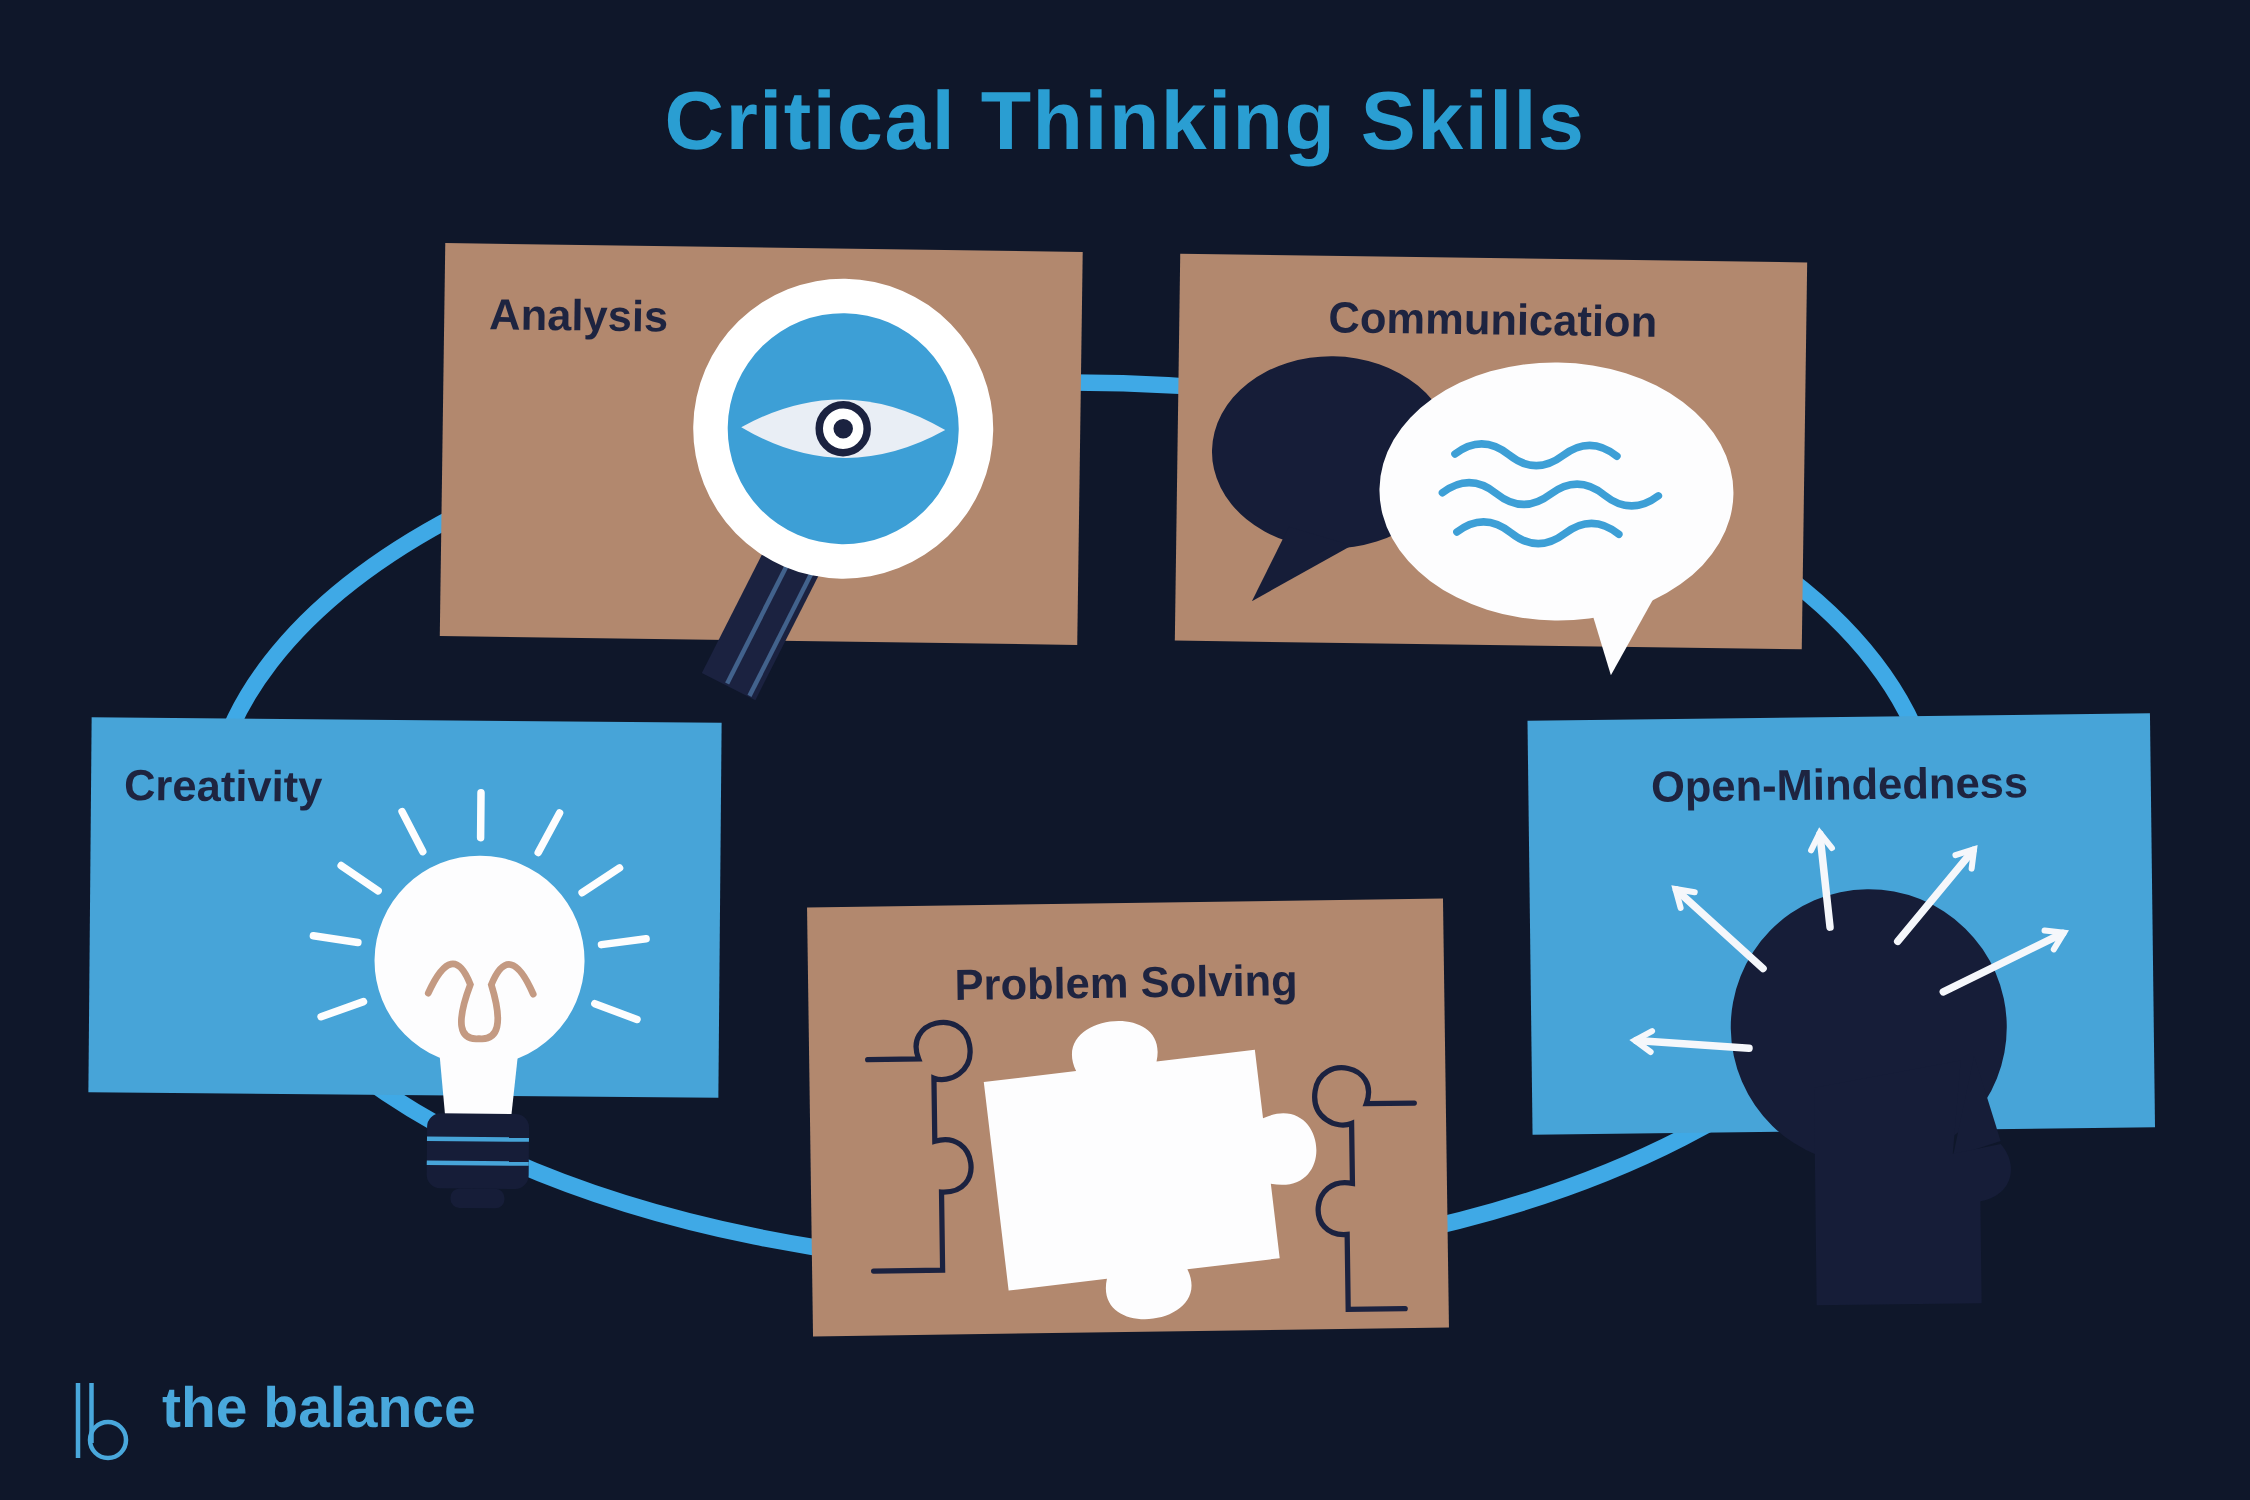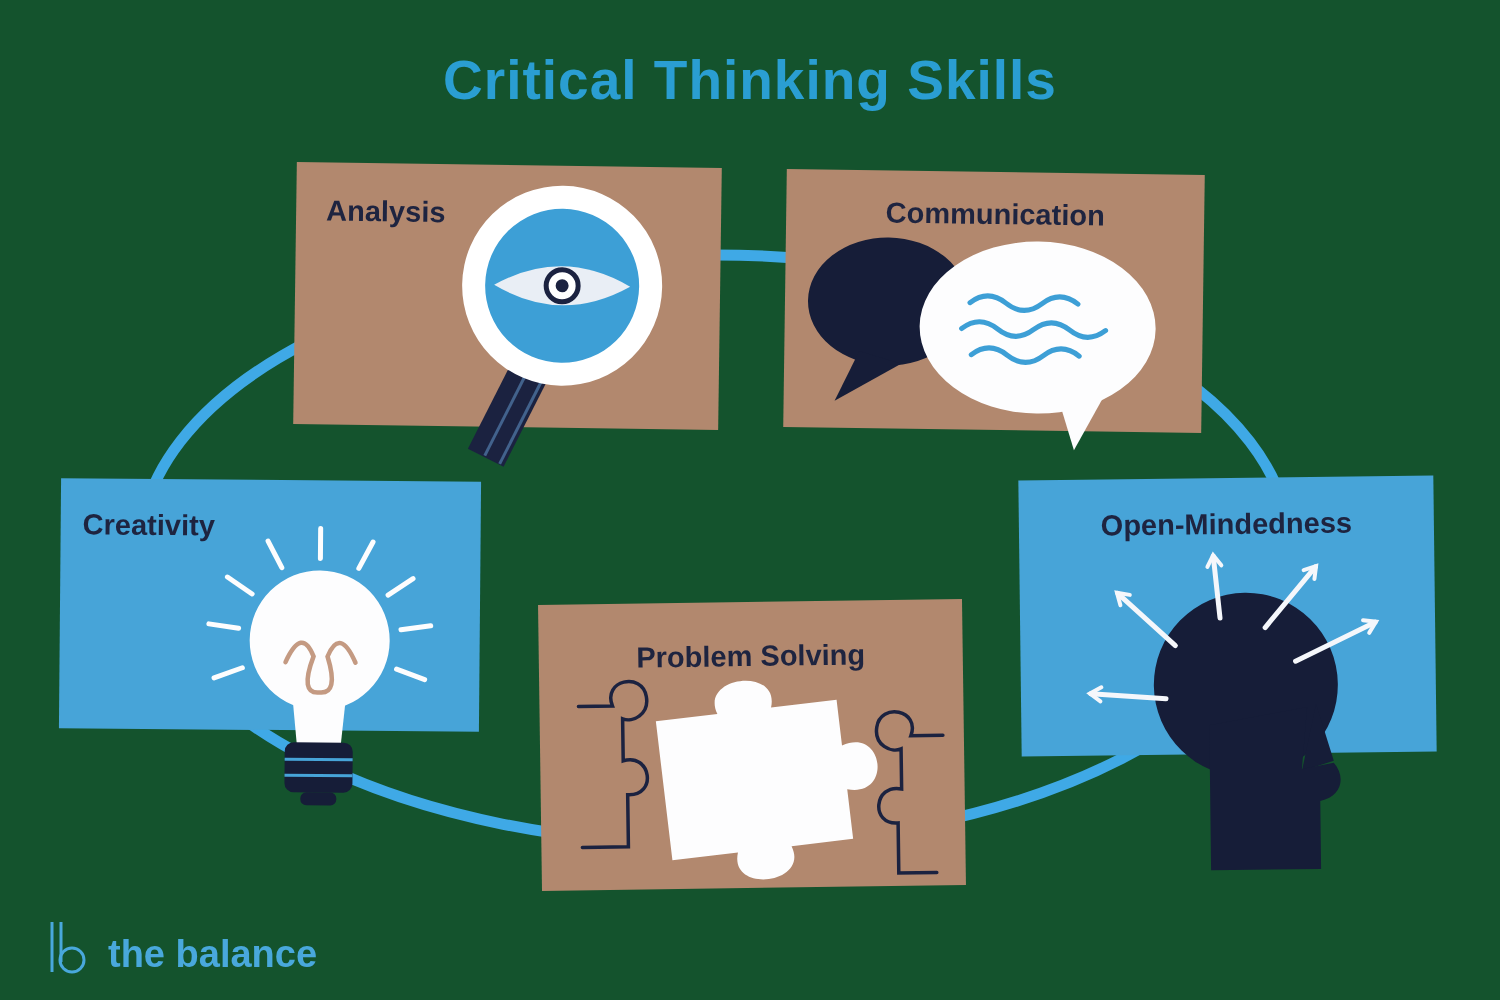--- a/index.html
+++ b/index.html
@@ -1,21 +1,21 @@
 <!DOCTYPE html>
 <html><head>
 <meta charset="utf-8">
 <style>
   * { box-sizing: border-box; }
   body { margin: 0; }
   .canvas {
     position: relative;
     width: 1500px;
     height: 1000px;
-    background: #14532d;
+    background: #0f172a;
     overflow: hidden;
     font-family: "Liberation Sans", sans-serif;
   }
   .title {
     position: absolute;
     top: 48px;
     left: 0;
     width: 100%;
     text-align: center;
     font-size: 55px;
@@ -50,21 +50,21 @@
   .icon-magnifier { left: 145px; top: 15px;  width: 260px; height: 300px; }
   .icon-bubbles   { left: 15px;  top: 53px;  width: 380px; height: 235px; }
   .icon-bulb      { left: 130px; top: 22px;  width: 250px; height: 300px; }
   .icon-head      { left: 60px;  top: 62px;  width: 360px; height: 330px; }
   .icon-puzzle    { left: 5px;   top: 38px;  width: 420px; height: 250px; }
   .logo {
     position: absolute;
     left: 42px;
     top: 918px;
     display: flex;
-    align-items: flex-end;
+    align-items: flex-start;
     gap: 14px;
     z-index: 4;
   }
   .logo-text {
     font-size: 38px;
     font-weight: 700;
     color: #49a8dc;
   }
 </style>
 </head>

